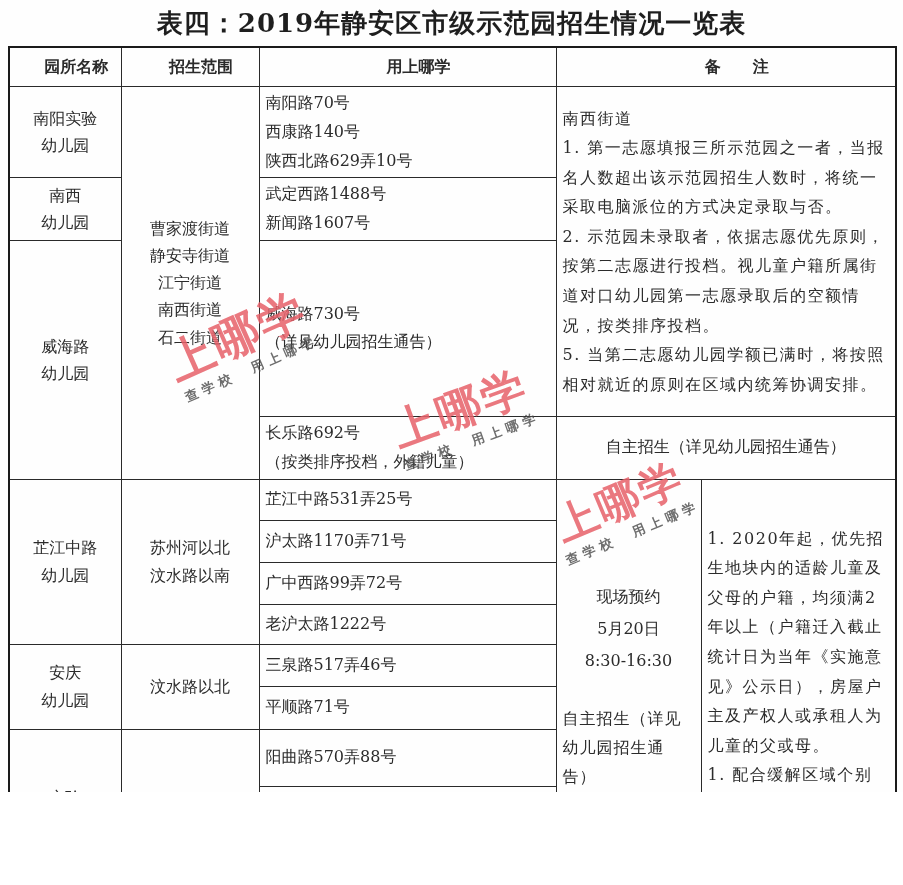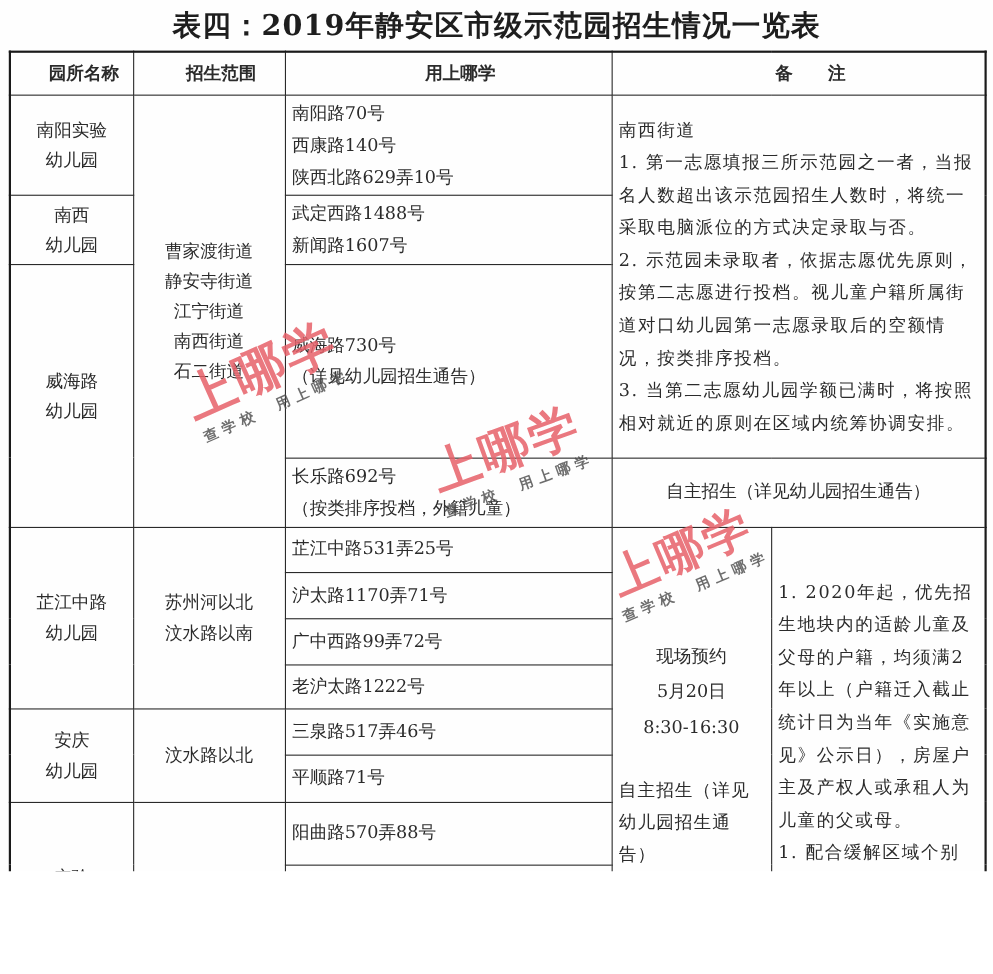--- a/index.html
+++ b/index.html
@@ -97,21 +97,21 @@
 江宁街道
 南西街道
 石二街道</td>
       <td class="addr-cell">南阳路70号
 西康路140号
 陕西北路629弄10号</td>
       <td class="remark-cell" colspan="2" rowspan="3">
         <p>南西街道</p>
         <p>1. 第一志愿填报三所示范园之一者，当报名人数超出该示范园招生人数时，将统一采取电脑派位的方式决定录取与否。</p>
         <p>2. 示范园未录取者，依据志愿优先原则，按第二志愿进行投档。视儿童户籍所属街道对口幼儿园第一志愿录取后的空额情况，按类排序投档。</p>
-        <p>3. 当第二志愿幼儿园学额已满时，将按照相对就近的原则在区域内统筹协调安排。</p>
+        <p>5. 当第二志愿幼儿园学额已满时，将按照相对就近的原则在区域内统筹协调安排。</p>
       </td>
     </tr>
 
     <tr style="height:62px">
       <td class="name-cell">南西
 幼儿园</td>
       <td class="addr-cell">武定西路1488号
 新闻路1607号</td>
     </tr>
 

